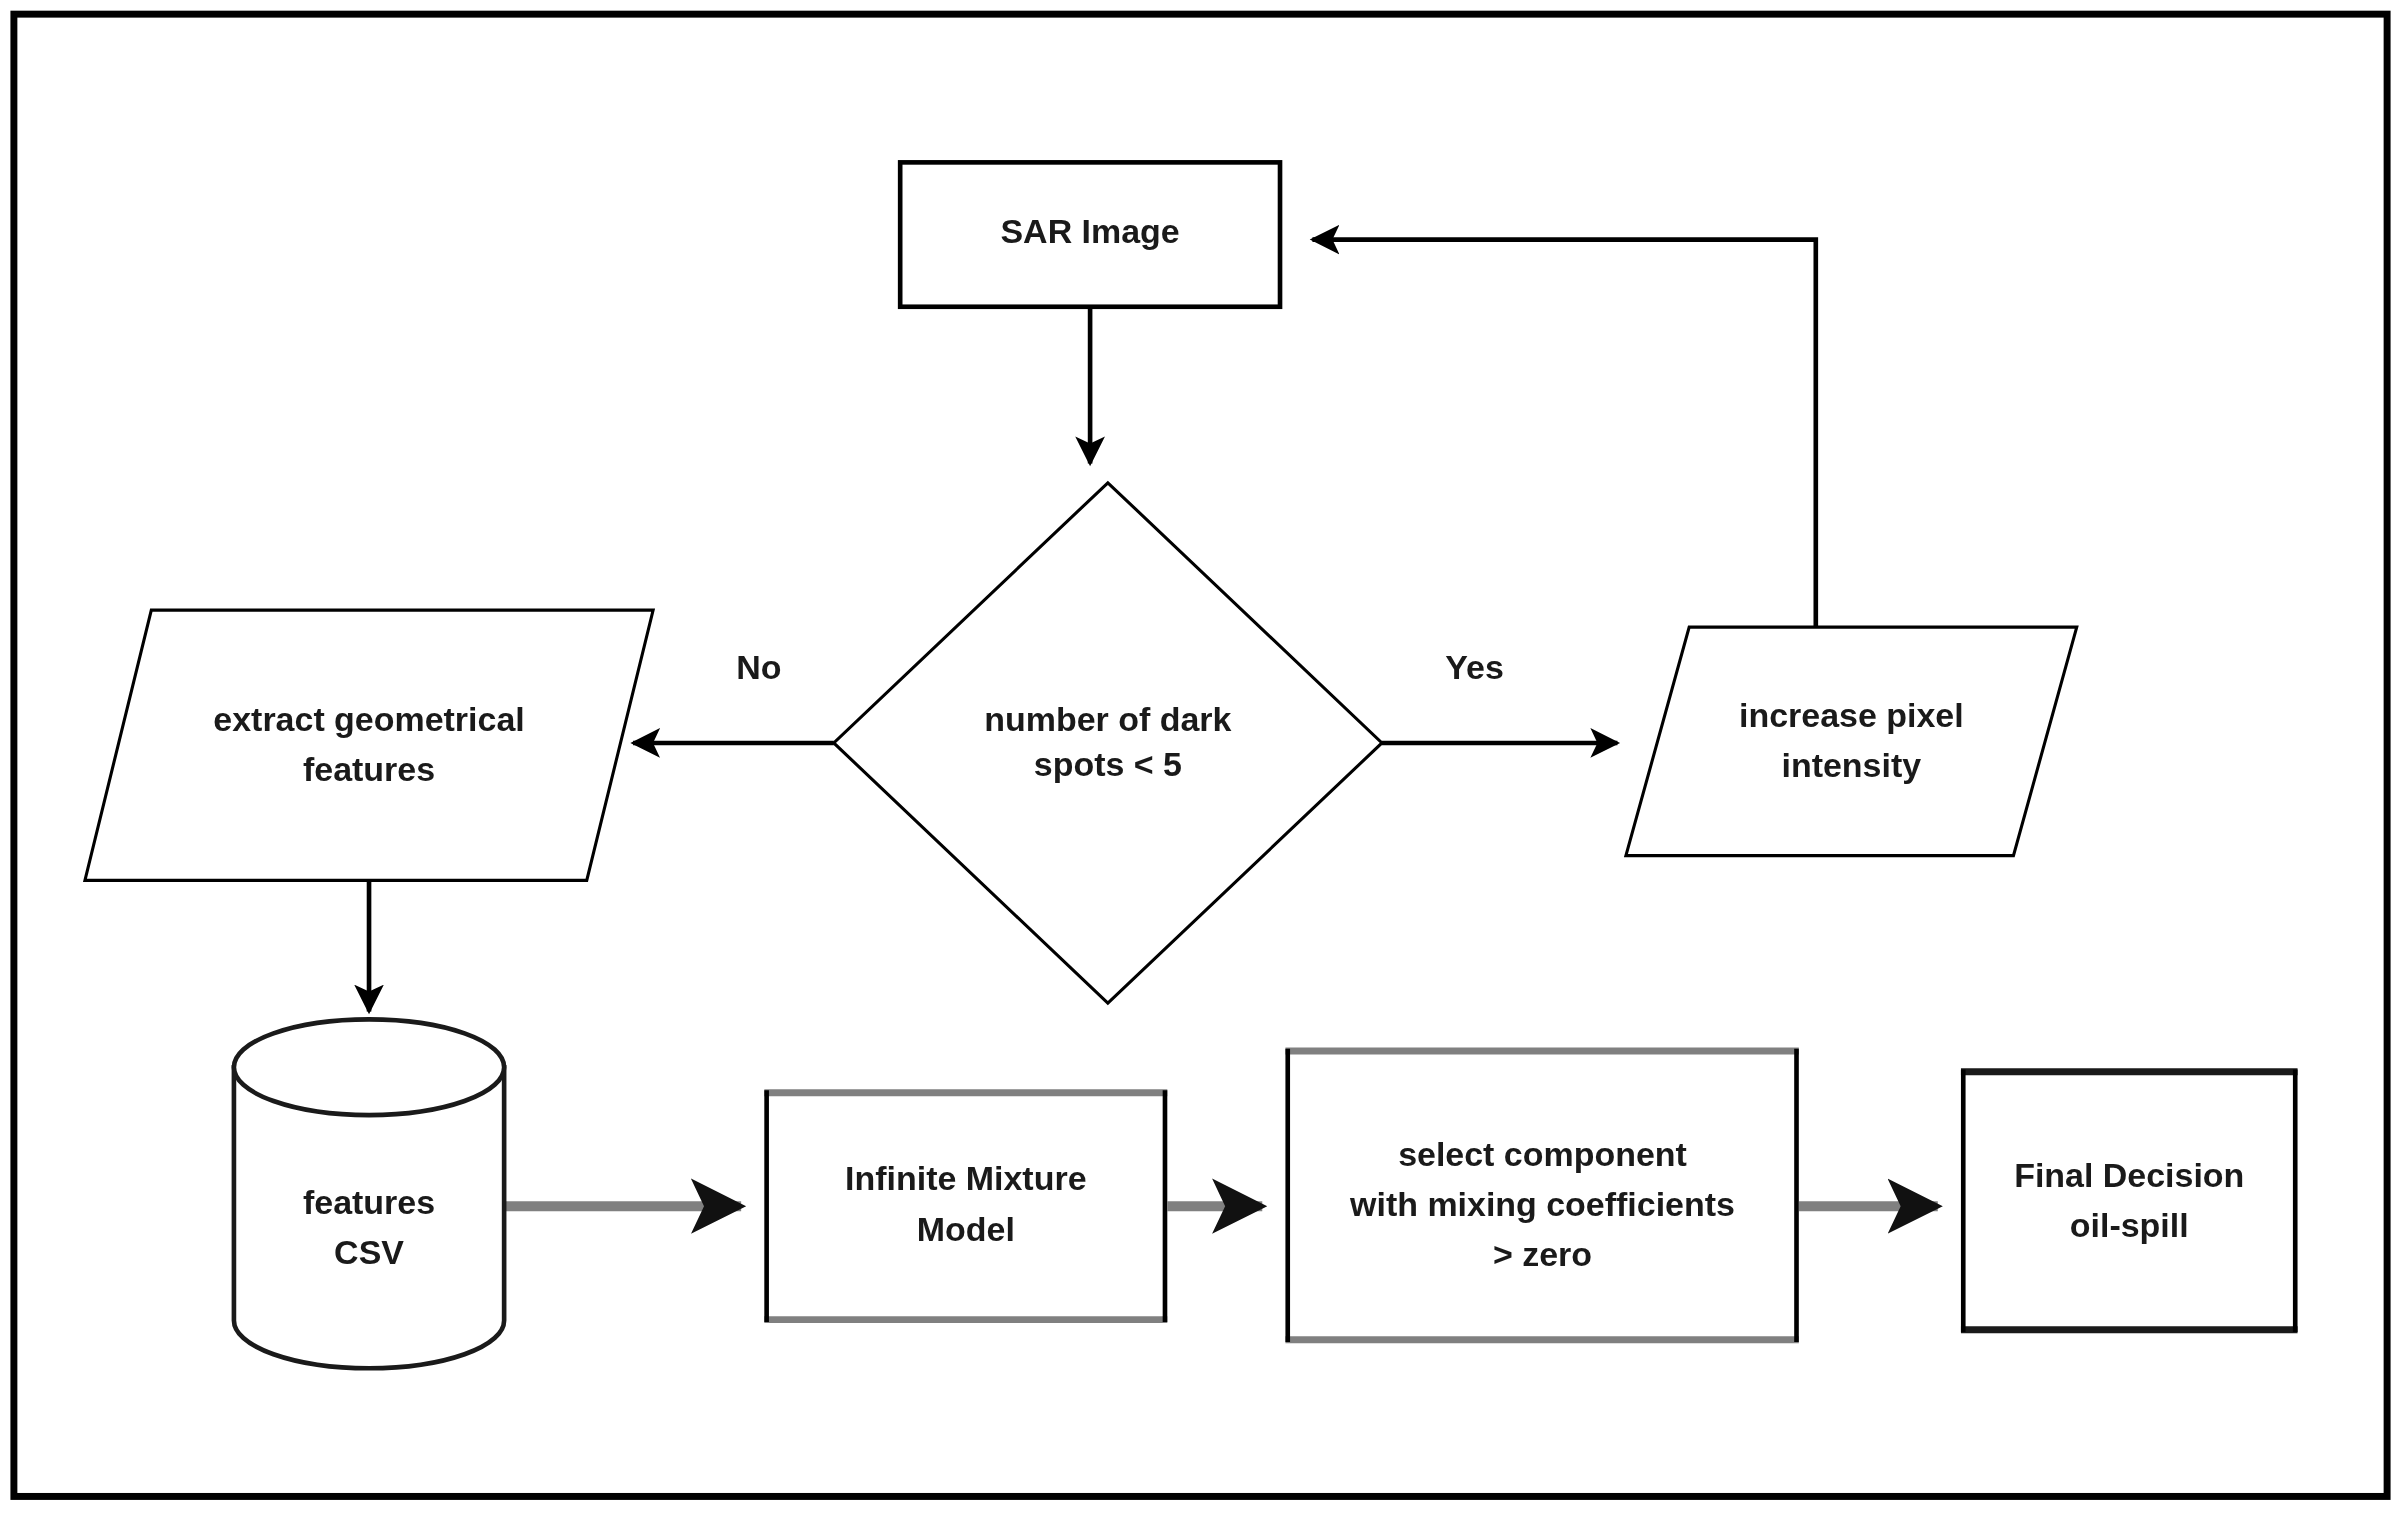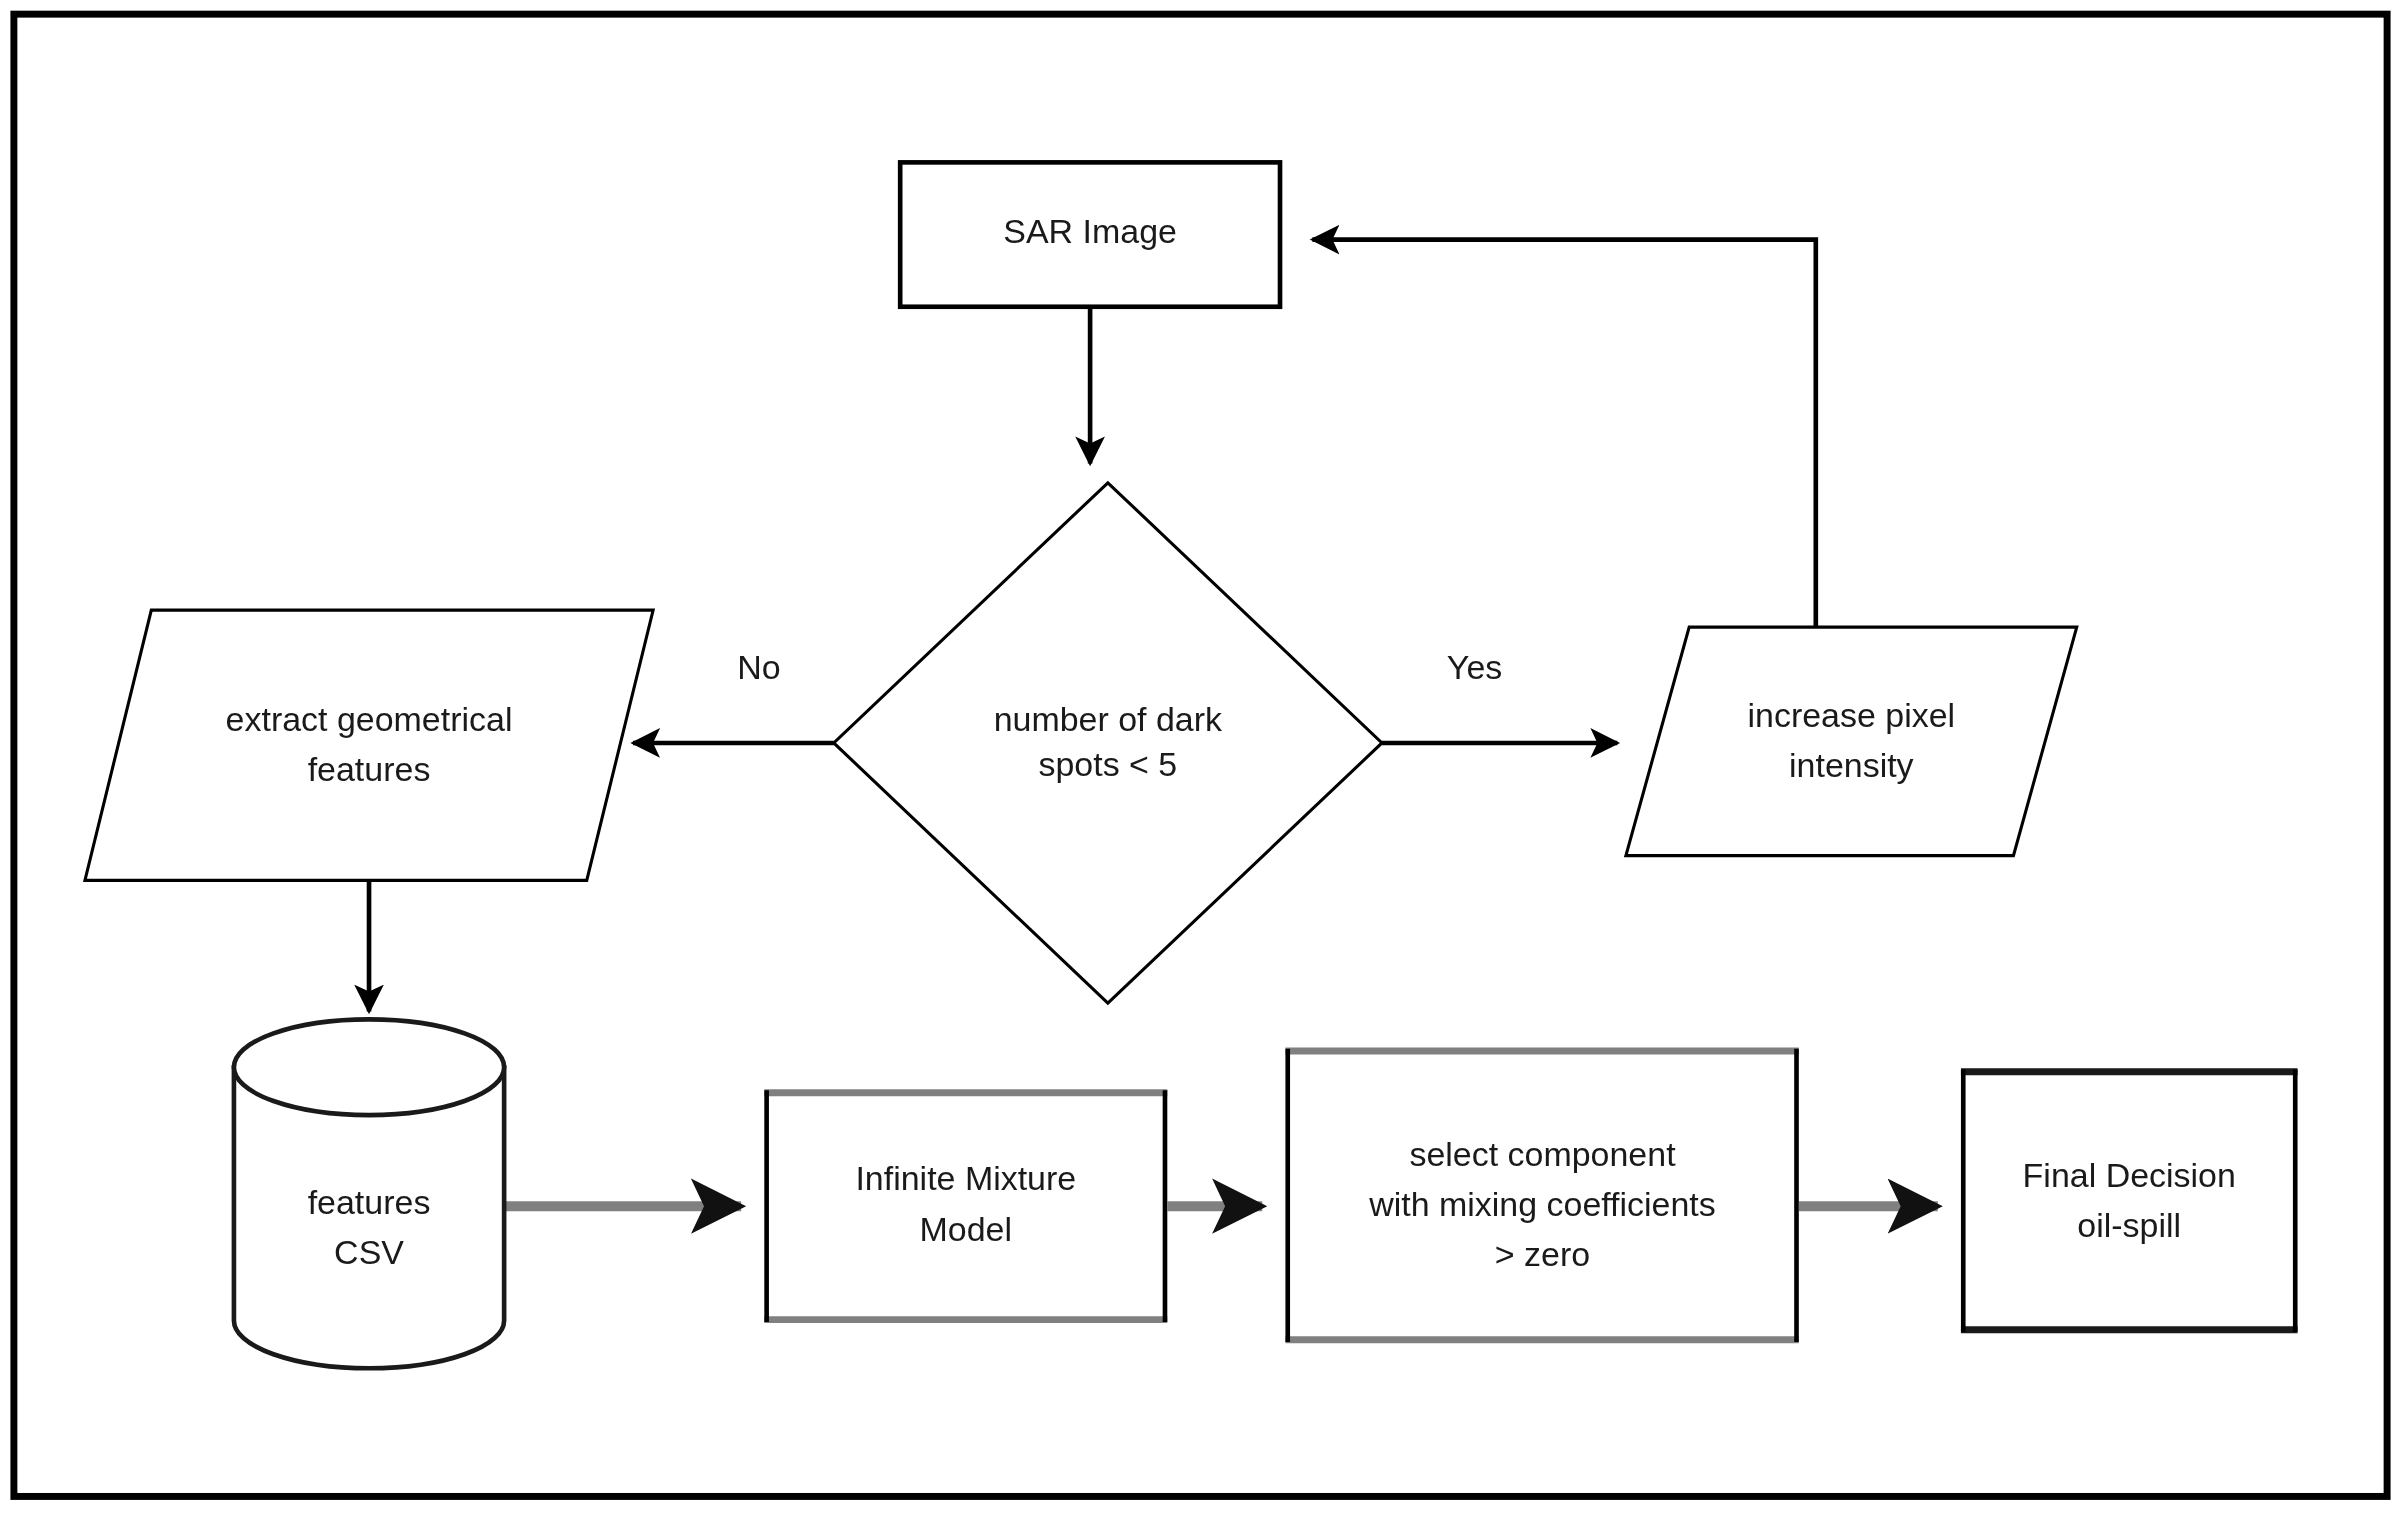--- a/index.html
+++ b/index.html
@@ -11,20 +11,21 @@
     width: 2401px;
     height: 1516px;
     font-family: "Liberation Sans", sans-serif;
     overflow: hidden;
   }
   #diagram-root {
     position: relative;
     width: 2401px;
     height: 1516px;
     background: #ffffff;
+    font-weight: bold;
   }
   svg#flowchart {
     display: block;
     width: 2401px;
     height: 1516px;
   }
   .node-shape {
     fill: #ffffff;
     stroke: #000000;
     stroke-width: 6;

